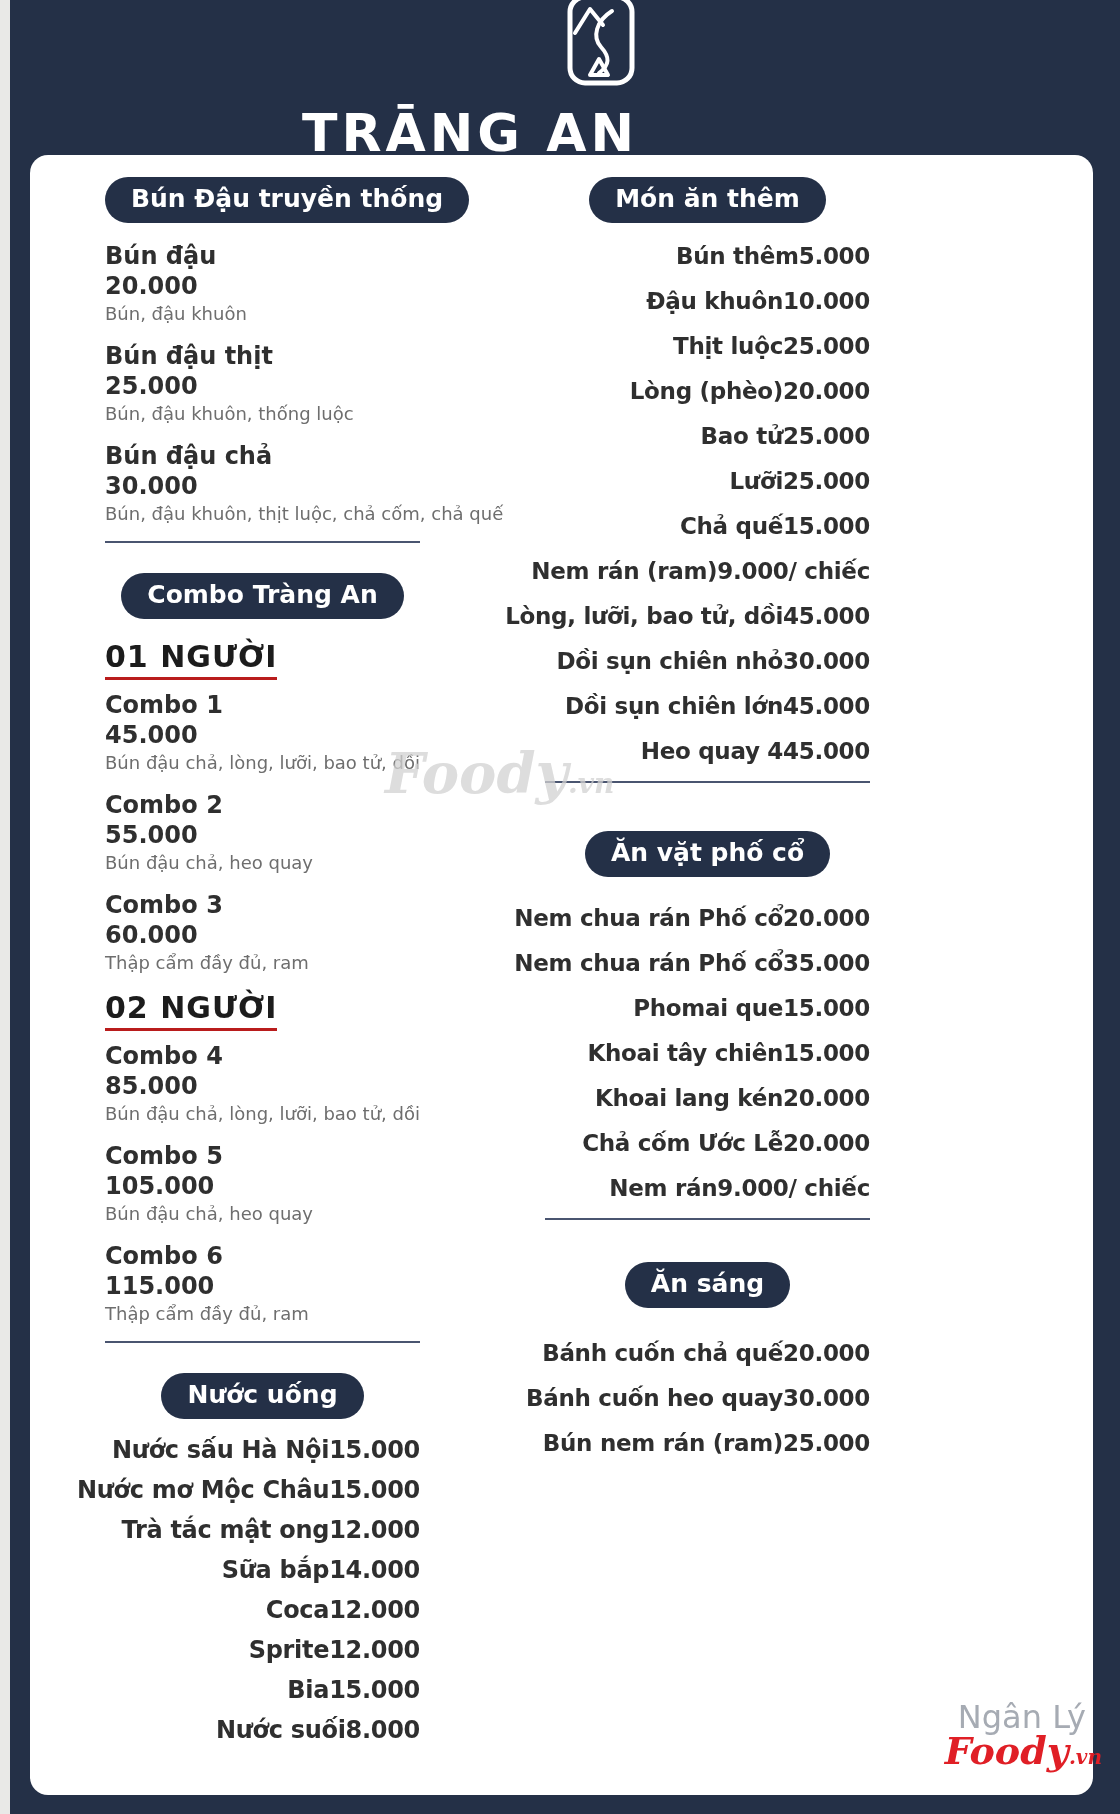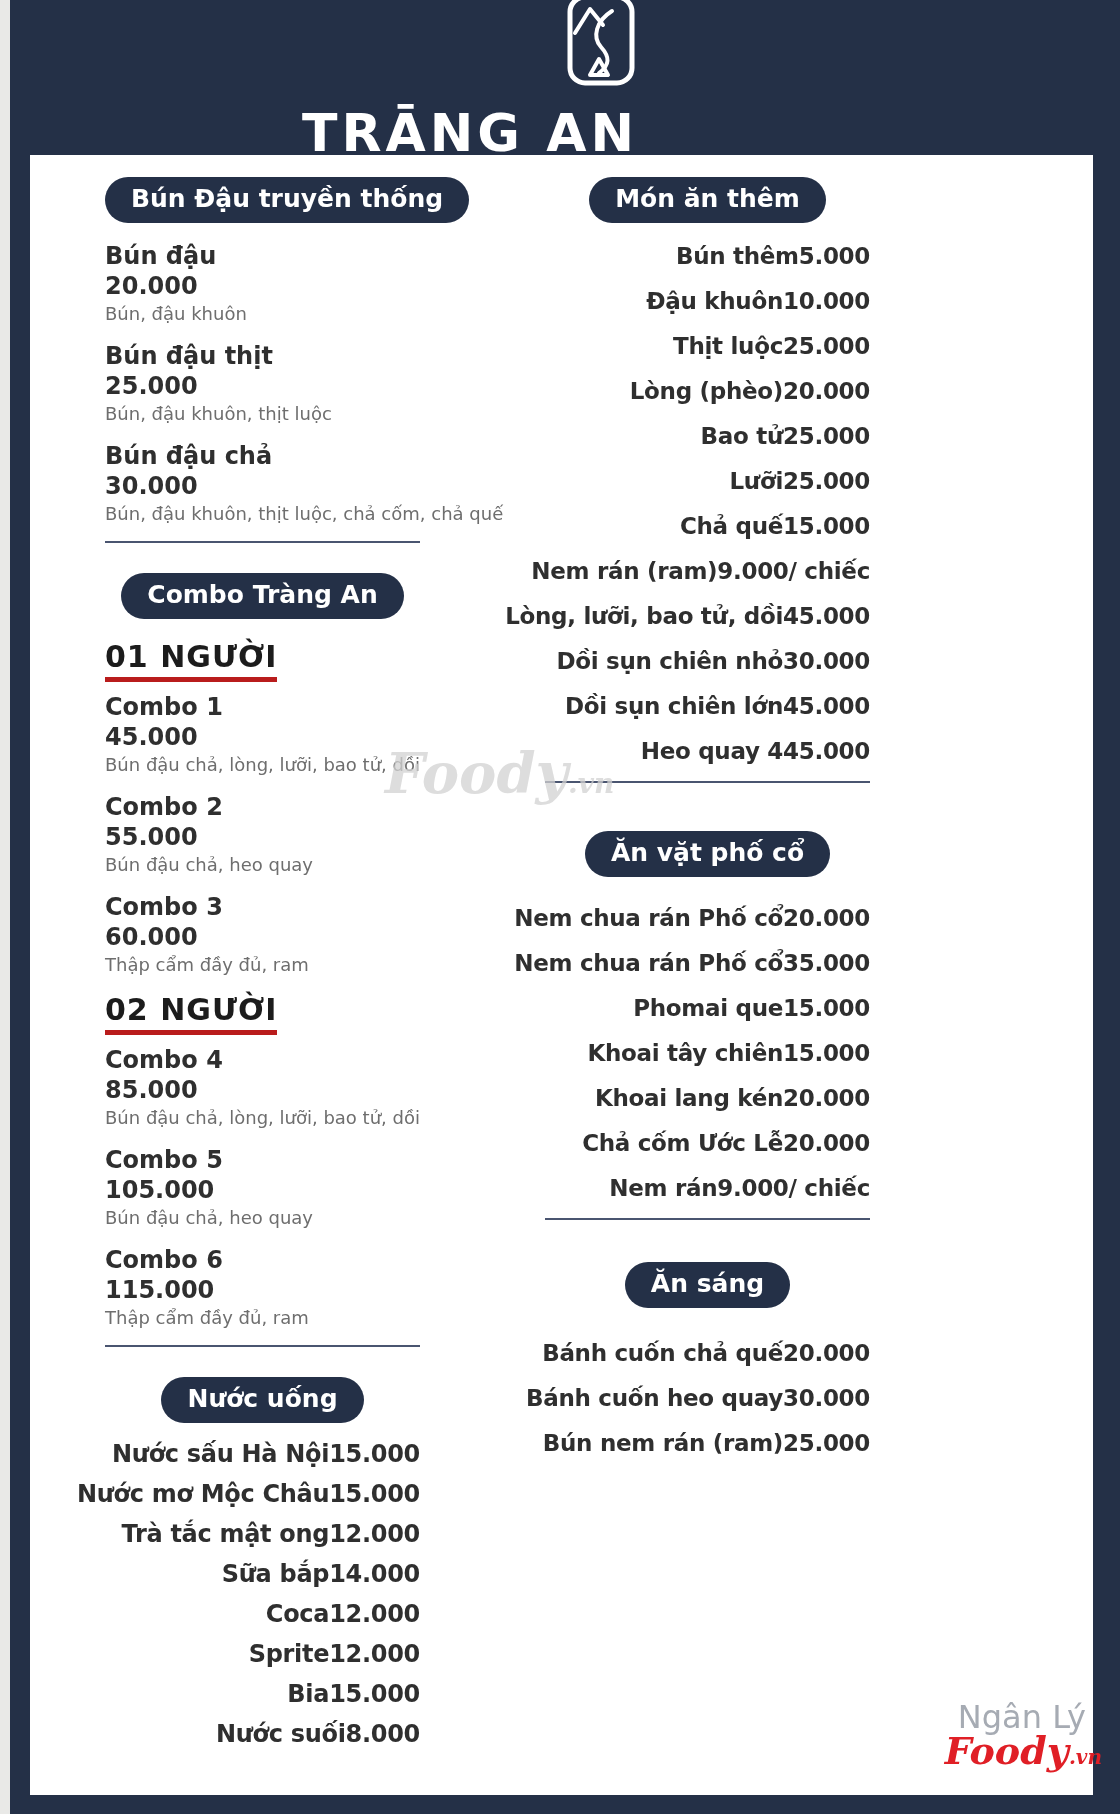--- a/index.html
+++ b/index.html
@@ -8,32 +8,32 @@
     background:#243047;
     font-family:"DejaVu Sans", sans-serif;
   }
   .left-strip{position:absolute;left:0;top:0;width:10px;height:100%;background:#e9e9e7;}
   .header{position:absolute;left:10px;top:0;width:1110px;height:155px;
           display:flex;align-items:center;justify-content:center;}
   .brand{display:flex;align-items:flex-end;gap:16px;transform:translateX(-95px);flex-direction:column;}
   .brand svg{width:74px;height:94px;display:block;}
   .brand-title{color:#ffffff;font-size:52px;font-weight:bold;letter-spacing:4px;white-space:nowrap;}
 
-  .card{position:absolute;left:30px;top:155px;width:1063px;height:1640px;background:#ffffff;}
+  .card{position:absolute;left:30px;top:155px;width:1063px;height:1640px;background:#ffffff;border-radius:18px;}
 
   .col{position:absolute;top:0;}
   .col-left{left:75px;width:315px;}
   .col-right{left:515px;width:325px;}
 
   .pill-wrap{text-align:center;}
   .pill{display:inline-block;background:#243047;color:#ffffff;border-radius:28px;
         padding:7px 26px 10px;font-size:25px;font-weight:bold;white-space:nowrap;}
 
   .heading{display:inline-block;font-size:30px;font-weight:bold;color:#1c1c1c;
-           border-bottom:5px solid #b91c1c;padding-bottom:3px;letter-spacing:1px;}
+           border-bottom:3px solid #b91c1c;padding-bottom:3px;letter-spacing:1px;}
 
   .mi{margin-bottom:14px;}
   .mi .row{display:flex;justify-content:space-between;align-items:baseline;line-height:30px;flex-direction:column;}
   .name,.price{font-size:24px;font-weight:bold;color:#2f2f2f;white-space:nowrap;}
   .mi .desc{font-size:18px;color:#6e6e6e;white-space:nowrap;line-height:26px;}
 
   .srow{display:flex;justify-content:flex-end;align-items:baseline;
         line-height:30px;margin-bottom:15px;letter-spacing:-0.3px;}
   .rows-right .name,.rows-right .price{font-size:23px;}
   .rows-drinks .srow{margin-bottom:10px;}
@@ -90,21 +90,21 @@
           <span class="name">Bún đậu</span>
           <span class="price">20.000</span>
         </div>
         <div class="desc">Bún, đậu khuôn</div>
       </div>
       <div class="mi">
         <div class="row">
           <span class="name">Bún đậu thịt</span>
           <span class="price">25.000</span>
         </div>
-        <div class="desc">Bún, đậu khuôn, thịt luộc</div>
+        <div class="desc">Bún, đậu khuôn, thống luộc</div>
       </div>
       <div class="mi">
         <div class="row">
           <span class="name">Bún đậu chả</span>
           <span class="price">30.000</span>
         </div>
         <div class="desc">Bún, đậu khuôn, thịt luộc, chả cốm, chả quế</div>
       </div>
     </div>
 

